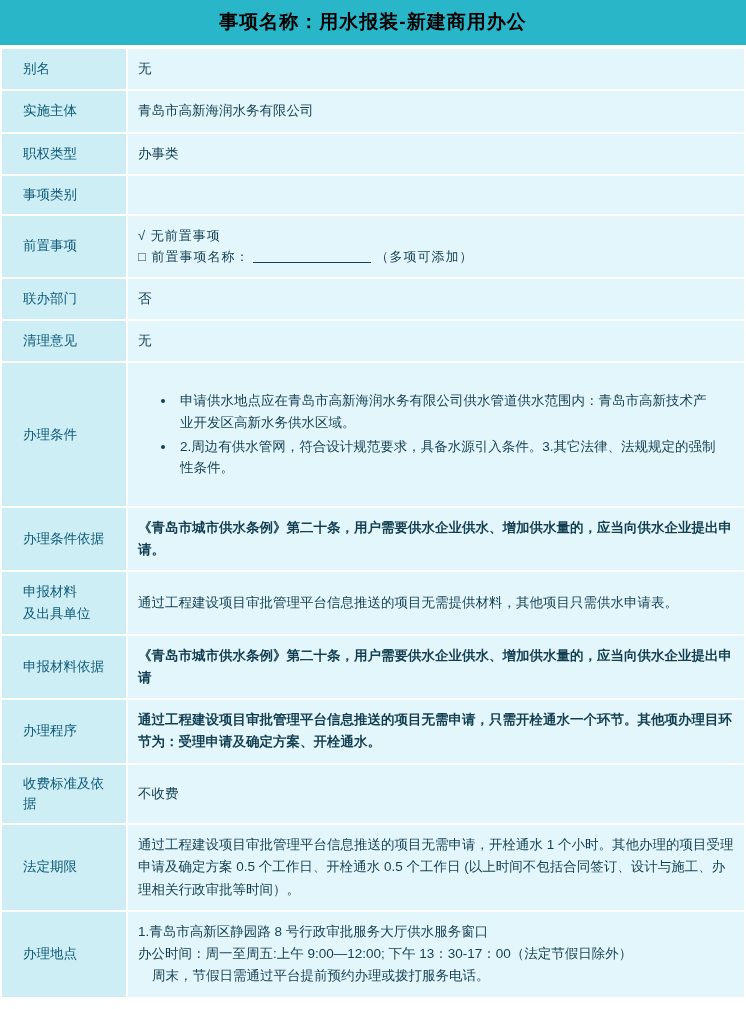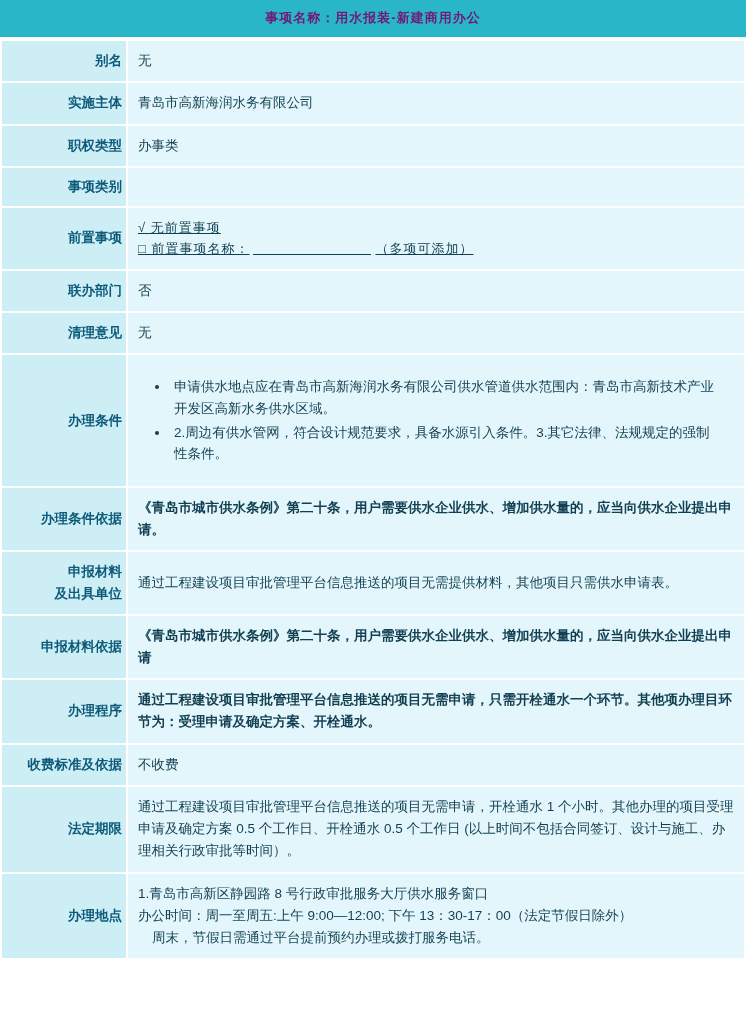--- a/index.html
+++ b/index.html
@@ -11,74 +11,73 @@
     width: 746px;
     font-family: "Liberation Sans", "DejaVu Sans", sans-serif;
   }
   .sheet {
     width: 746px;
     box-sizing: border-box;
     background: #ffffff;
   }
   .title-bar {
     background: #29b6c9;
-    color: #701a75;
+    color: #000000;
     text-align: center;
-    font-size: 13px;
+    font-size: 19px;
     font-weight: bold;
     letter-spacing: 1px;
     padding: 9px 0 10px 0;
     border-bottom: 2px solid #ffffff;
   }
   table.main {
     border-collapse: collapse;
     width: 746px;
     table-layout: fixed;
   }
   table.main td {
     border: 2px solid #ffffff;
     vertical-align: middle;
     font-size: 13.5px;
   }
   td.lbl {
     width: 126px;
     background: #cdeef5;
     color: #0e5a7a;
-    font-weight: bold;
-    text-align: right;
-    padding: 9px 4px;
+    font-weight: normal;
+    text-align: left;
+    padding: 9px 21px;
     line-height: 1.5;
   }
   td.val {
     background: #e3f6fb;
     color: #123f52;
     padding: 9px 10px;
     line-height: 1.65;
   }
   td.val.blank {
     padding-top: 13px;
     padding-bottom: 13px;
   }
   .val-bold {
     font-weight: bold;
   }
   ul.cond {
-    margin: 12px;
+    margin: 18px;
     padding-left: 20px;
     list-style: disc;
   }
   ul.cond li {
     margin: 0 0 2px 0;
     padding-left: 4px;
     line-height: 1.6;
   }
   .chk {
     font-size: 13px;
     letter-spacing: 1px;
-    text-decoration: underline;
   }
   .blankline {
     display: inline-block;
     width: 118px;
     border-bottom: 1px solid #123f52;
     vertical-align: -2px;
     margin: 0 4px;
   }
   .p { margin: 0; }
   .indent { padding-left: 14px; }

